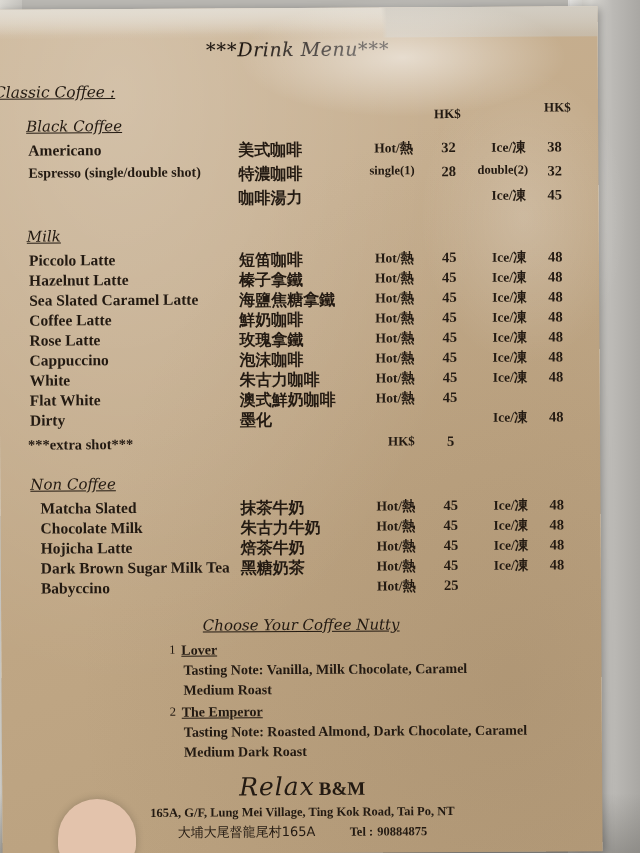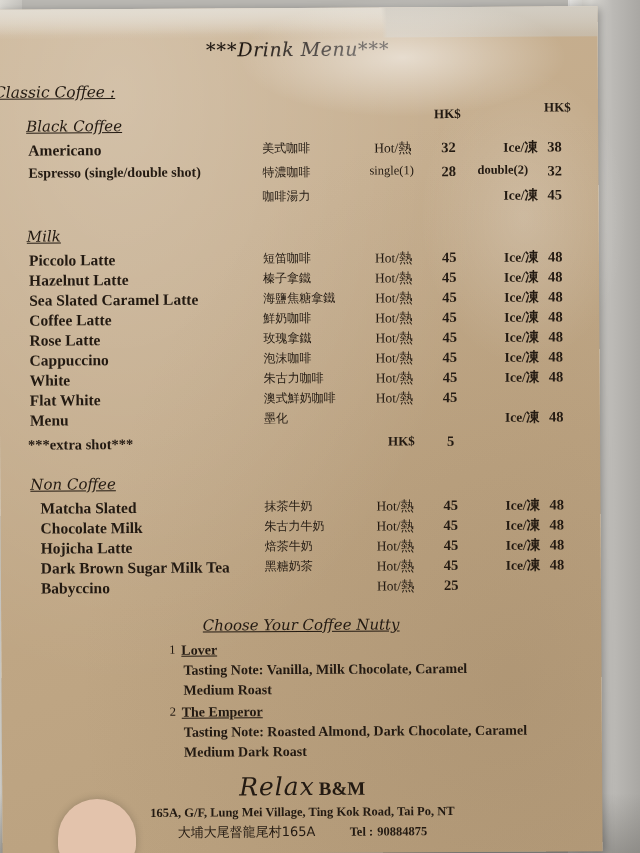--- a/index.html
+++ b/index.html
@@ -124,28 +124,28 @@
   .row {
     position: relative;
     height: 20px;
     font-size: 15.5px;
     font-weight: bold;
     white-space: nowrap;
   }
   .c-name { position: absolute; left: 30px; font-family: "Liberation Serif", serif; font-weight: bold; }
   .c-name.small { font-size: 14px; }
   .c-cn {
-    position: absolute; left: 264px;
+    position: absolute; left: 240px;
     font-family: "DejaVu Sans", sans-serif;
-    font-size: 12px;
-    font-weight: normal;
-  }
-  .c-hot { position: absolute; left: 376px; font-size: 13.5px; font-weight: normal; text-align: center; }
+    font-size: 16px;
+    font-weight: bold;
+  }
+  .c-hot { position: absolute; left: 376px; font-size: 13.5px; font-weight: bold; text-align: center; }
   .c-hotp { position: absolute; left: 443px; font-size: 14.5px; font-weight: bold; }
-  .c-ice { position: absolute; left: 505px; font-size: 13.5px; font-weight: bold; }
+  .c-ice { position: absolute; left: 493px; font-size: 13.5px; font-weight: bold; }
   .c-icep { position: absolute; left: 549px; font-size: 14.5px; font-weight: bold; }
 
   .extra {
     margin-left: 28px;
     font-size: 14.5px;
     font-weight: bold;
   }
 
   .nutty-title {
     text-align: center;
@@ -304,21 +304,21 @@
       </div>
       <div class="row">
         <span class="c-name">Flat White</span>
         <span class="c-cn">澳式鮮奶咖啡</span>
         <span class="c-hot">Hot/熱</span>
         <span class="c-hotp">45</span>
         <span class="c-ice"></span>
         <span class="c-icep"></span>
       </div>
       <div class="row">
-        <span class="c-name">Menu</span>
+        <span class="c-name">Dirty</span>
         <span class="c-cn">墨化</span>
         <span class="c-hot"></span>
         <span class="c-hotp"></span>
         <span class="c-ice">Ice/凍</span>
         <span class="c-icep">48</span>
       </div>
 
       <div class="row" style="margin-top:4px;">
         <span class="extra">***extra shot***</span>
         <span style="position:absolute;left:388px;font-size:13px;font-weight:bold;">HK$</span>

